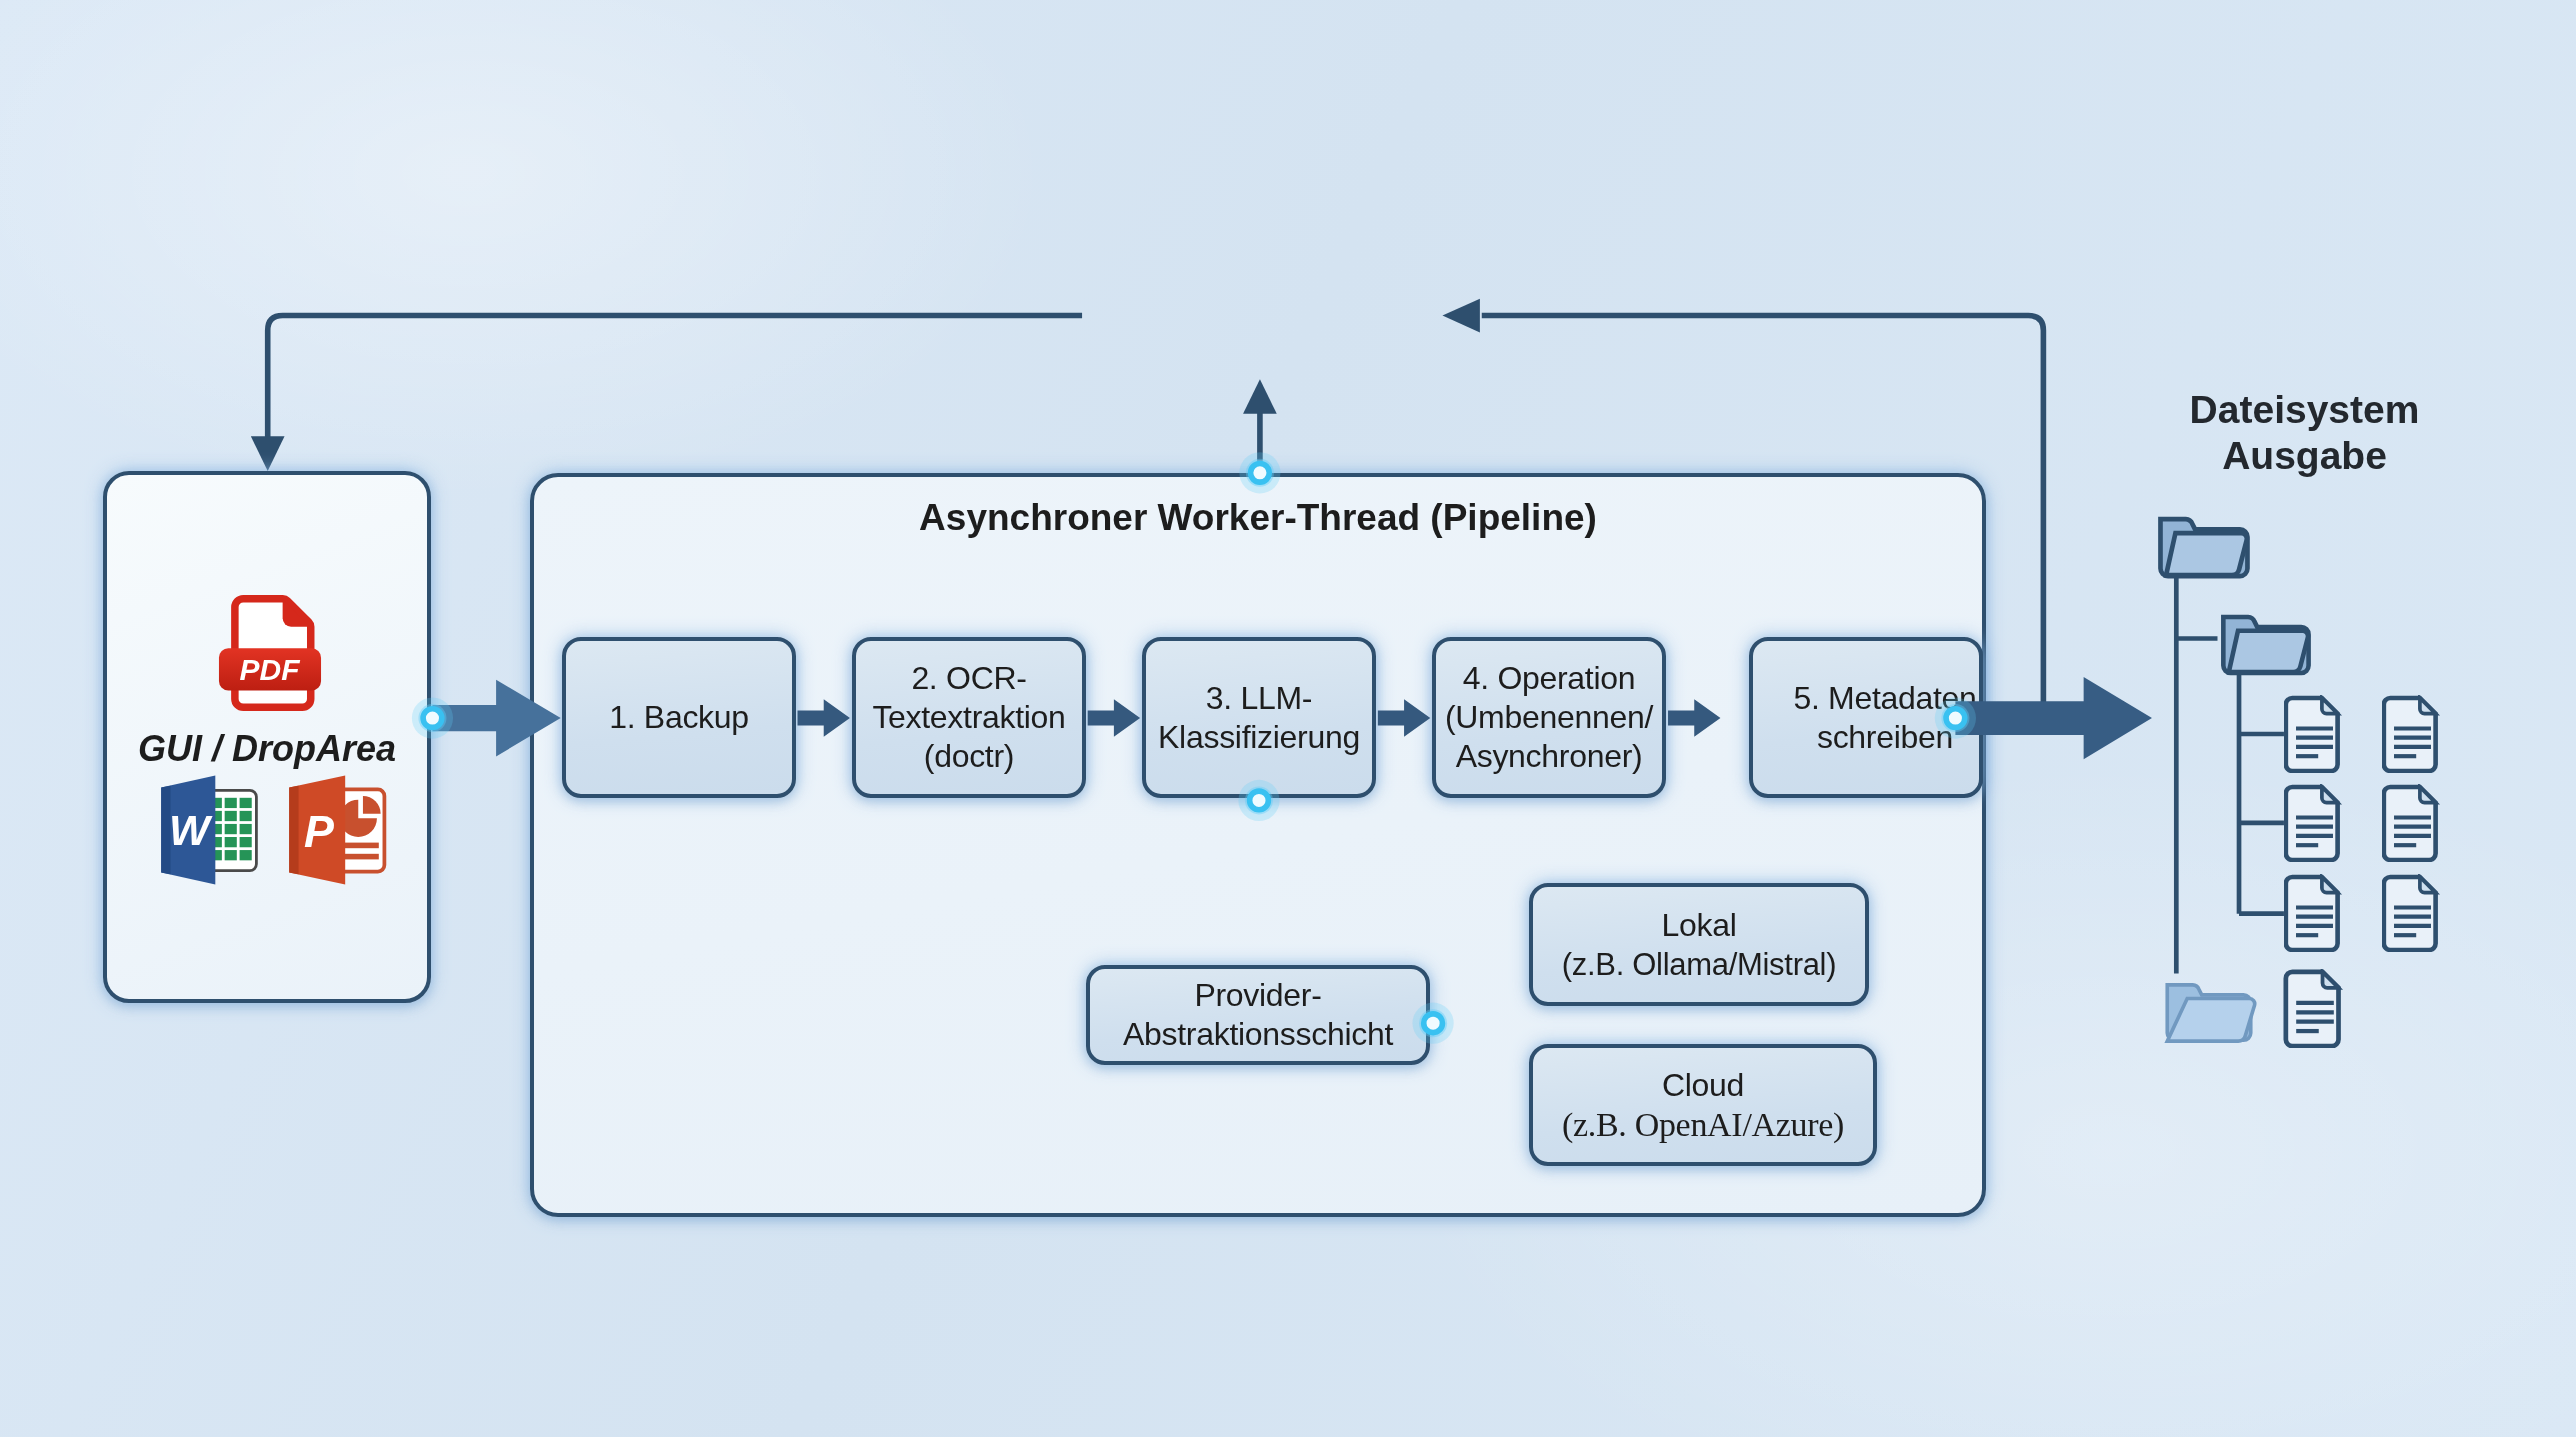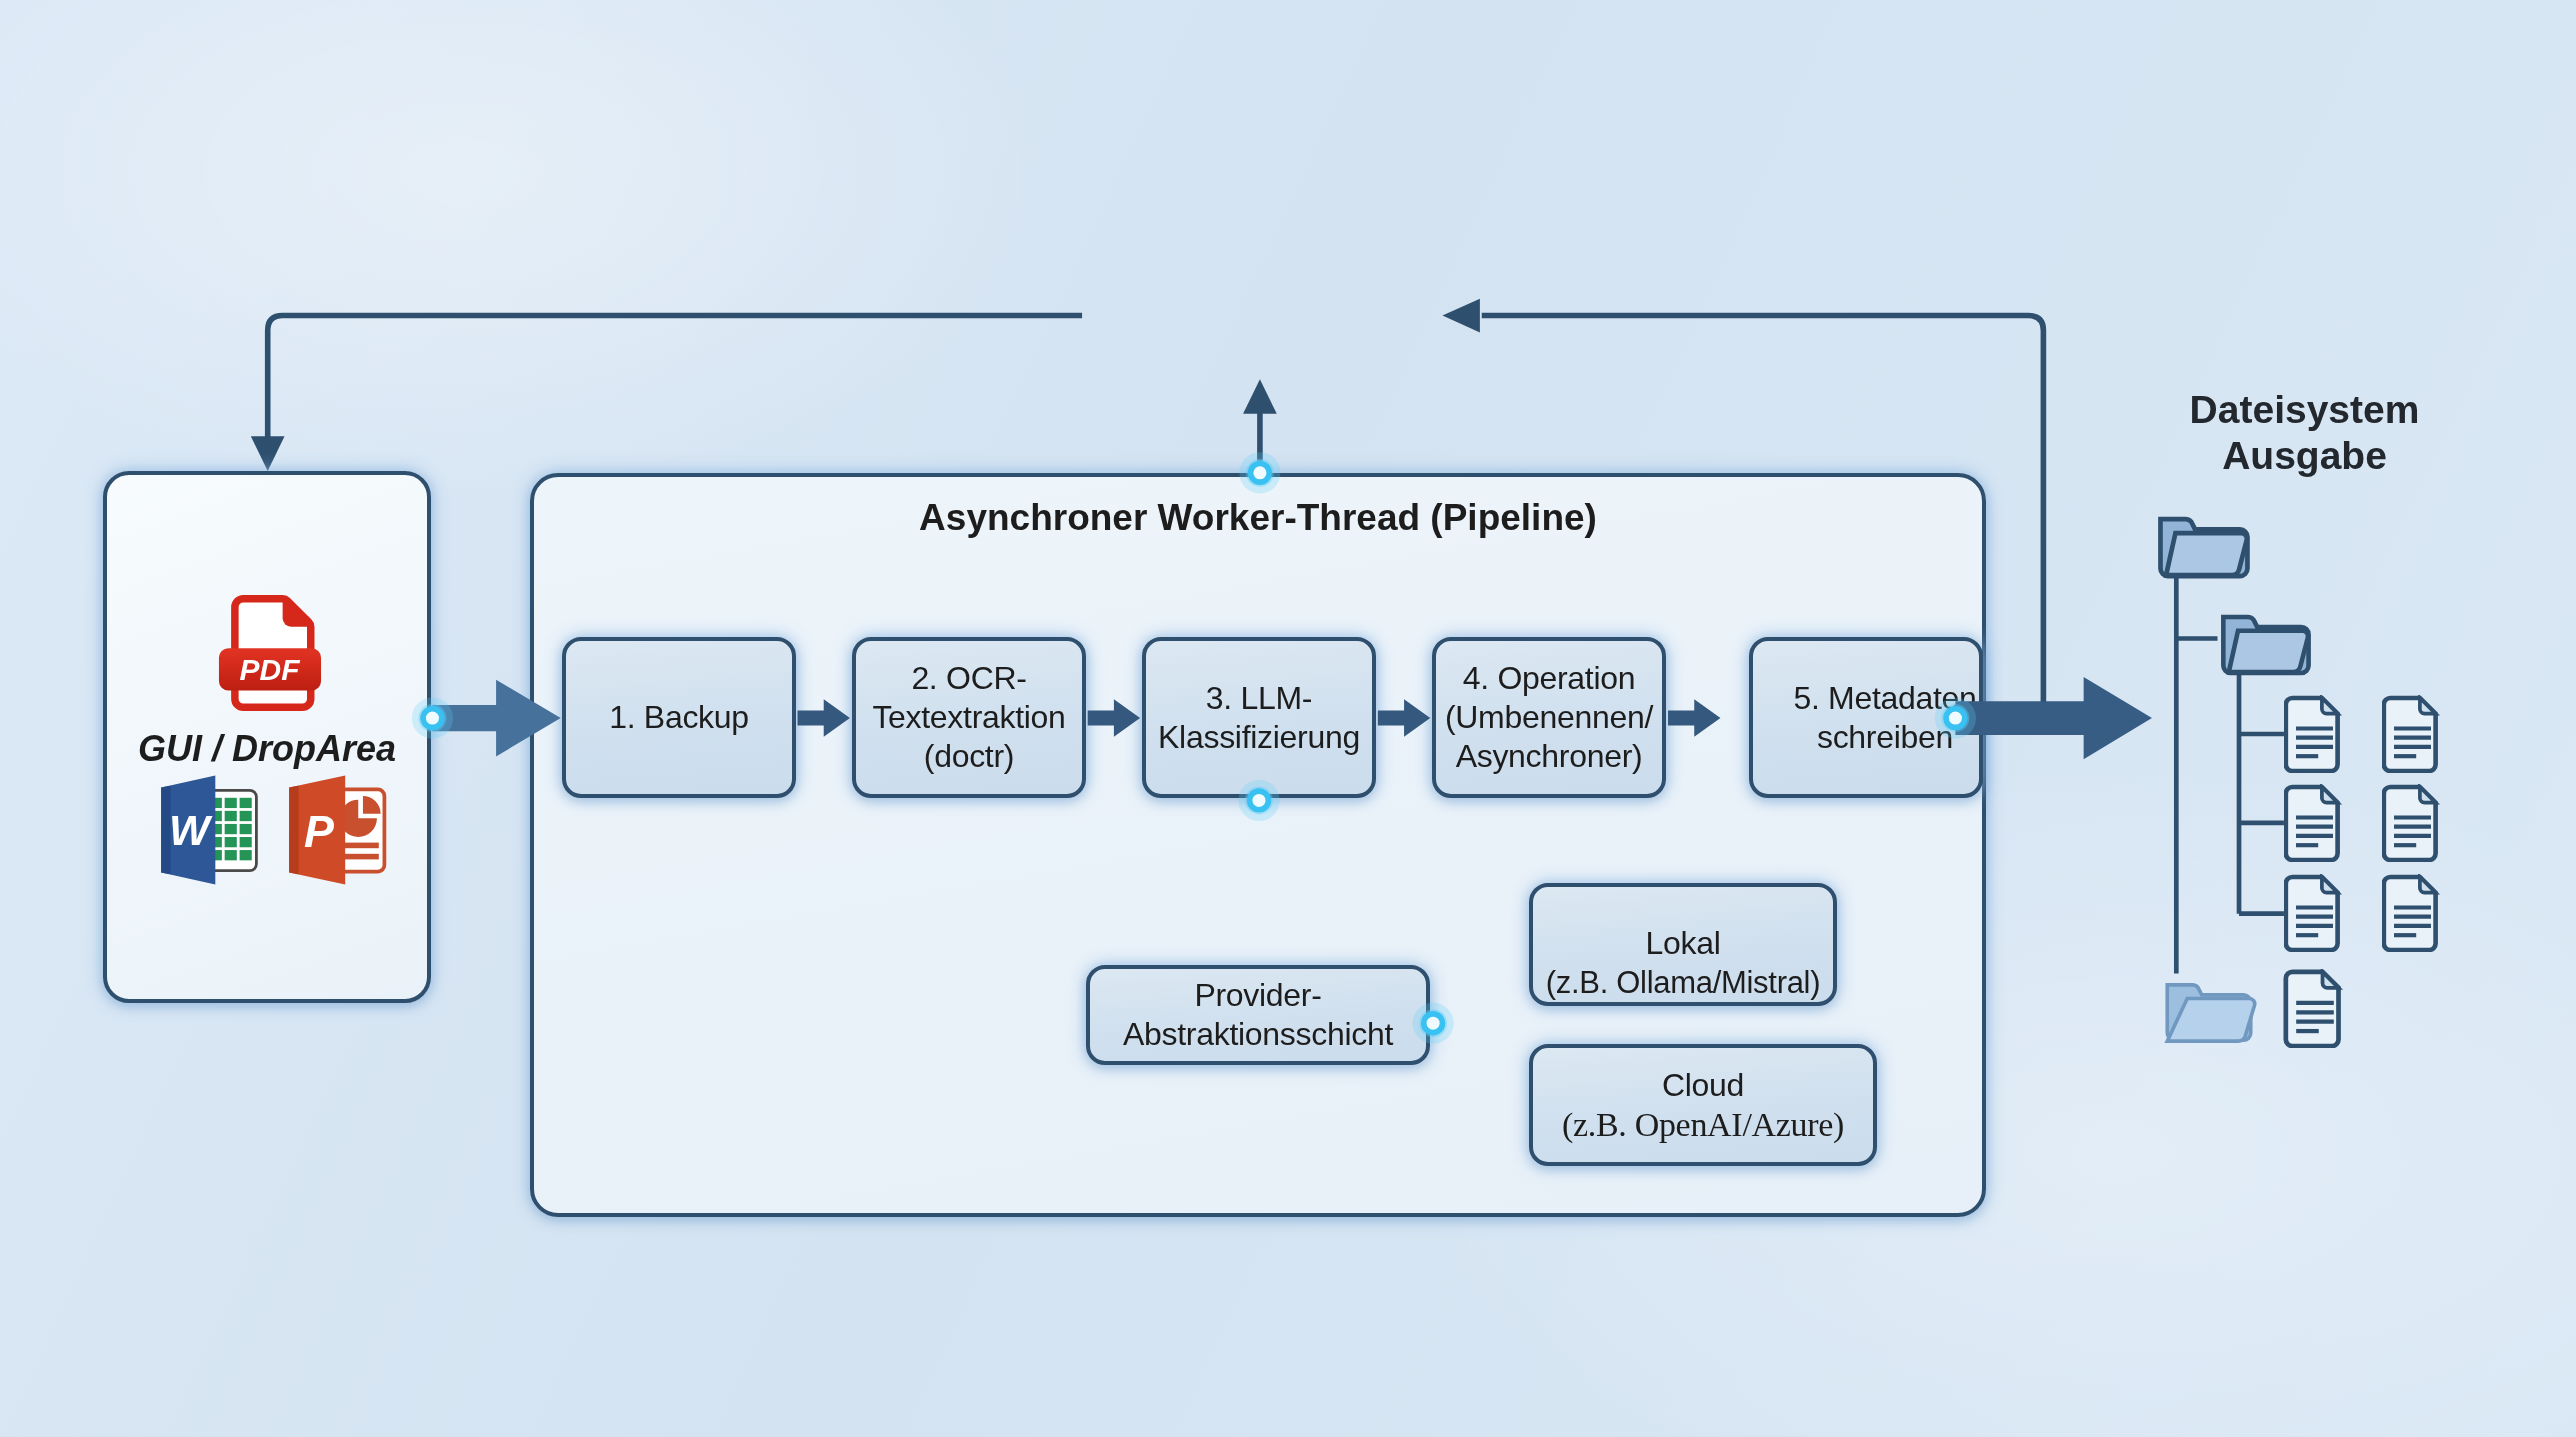--- a/index.html
+++ b/index.html
@@ -36,21 +36,21 @@
   #job-table-box .jt-title{font-size:37px;line-height:43px;}
   #job-table-box .jt-sub{font-size:32px;line-height:37px;}
   #gui-box{left:103px;top:471px;width:328px;height:532px;justify-content:center;font-style:italic;}
   #gui-box .gui-title{margin-top:24px;font-size:36px;font-weight:bold;}
   #pipeline-box{left:530px;top:473px;width:1456px;height:744px;justify-content:flex-start;}
   #pipeline-box .pl-title{margin-top:20px;font-size:37px;font-weight:bold;}
   .step{width:234px;height:161px;top:637px;}
   #step-1{left:562px;} #step-2{left:852px;} #step-3{left:1142px;}
   #step-4{left:1432px;} #step-5{left:1749px;padding-left:38px;}
   #provider-box{left:1086px;top:965px;width:344px;height:100px;}
-  #lokal-box{left:1529px;top:883px;width:308px;height:123px;justify-content:flex-end;}
+  #lokal-box{left:1529px;top:883px;width:340px;height:123px;}
   #cloud-box{left:1529px;top:1044px;width:348px;height:122px;}
   #output-label{position:absolute;left:2164px;top:387px;width:281px;z-index:2;
     text-align:center;color:#23282e;font-weight:bold;font-size:39px;line-height:46px;}
   #output-label span{display:block;}
   .icon-abs{position:absolute;z-index:2;}
   .ico-in-gui{position:absolute;}
 </style>
 </head>
 <body>
 

